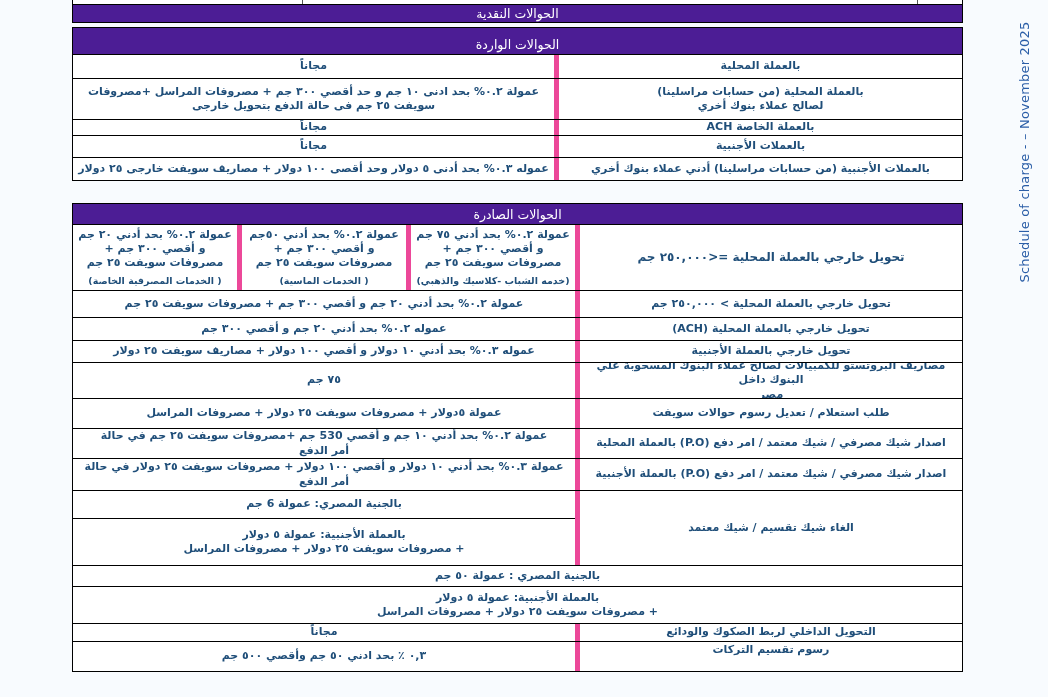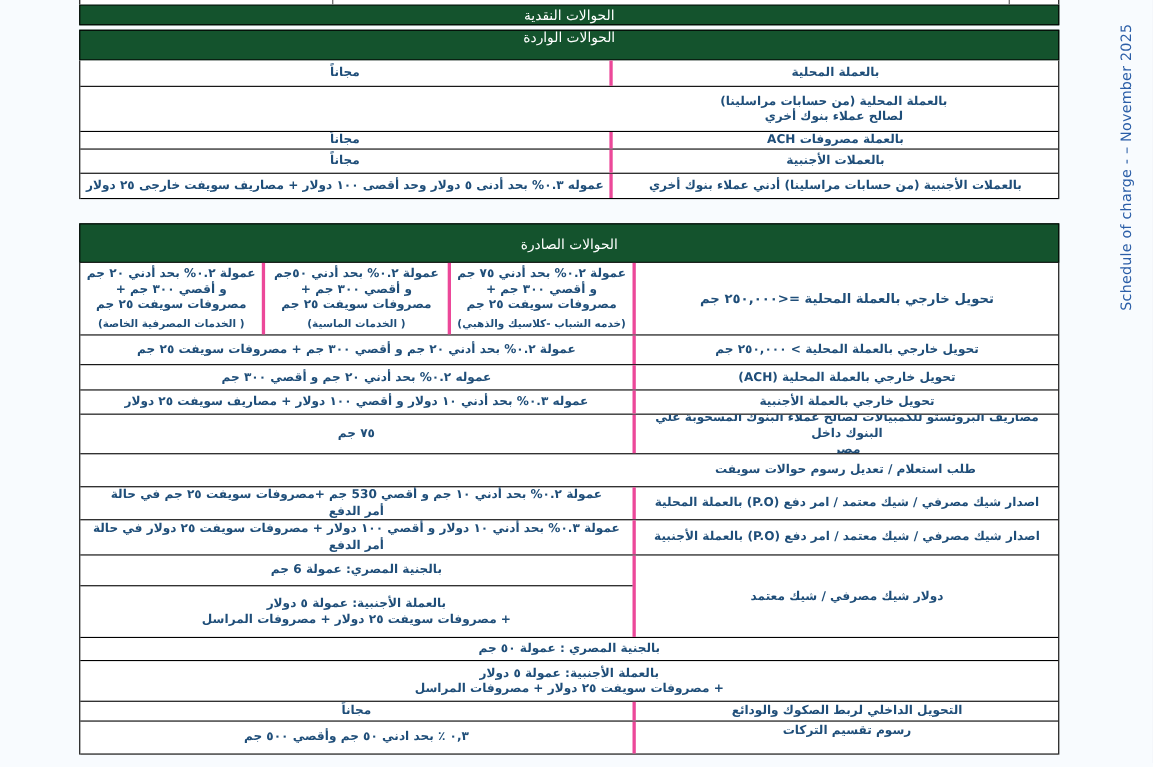--- a/index.html
+++ b/index.html
@@ -19,38 +19,38 @@
   
   .doc { position:absolute; left:72px; top:0; width:891px; direction:rtl; }
   .sliver {
     position:relative; height:4px; background:#ffffff;
     border-left:1px solid #000; border-right:1px solid #000;
   }
   .sliver .frag { position:absolute; top:0; width:1px; height:4px; background:#555; }
   .sliver .f1 { right:659px; }
   .sliver .f2 { right:44px; }
   .bar {
-    background:#14532d; border:1px solid #000; color:#fff;
+    background:#4c1d95; border:1px solid #000; color:#fff;
     display:flex; justify-content:center; align-items:center;
     font-size:12.5px;
   }
   .bar-cash { height:19px; }
   .gap1 { height:4px; }
-  .bar-incoming { height:28px; align-items:flex-end; padding-bottom:13px; }
+  .bar-incoming { height:28px; align-items:flex-end; padding-bottom:2px; }
   .gap2 { height:22px; }
-  .bar-outgoing { height:36px; }
+  .bar-outgoing { height:22px; }
   .grid { border-left:1px solid #000; border-right:1px solid #000; background:#fff; }
   .t-row { display:flex; border-bottom:1px solid #000; align-items:stretch; }
   .cell {
     display:flex; flex-direction:column; justify-content:center;
     text-align:center; white-space:pre-line;
     color:#1f4e79; font-weight:bold; font-size:11px; line-height:1.3;
     padding:1px 4px; overflow:hidden;
   }
-  .t-row > .cell:not(:last-child), .t-row > .label { border-left:3px solid #ec4899;text-align:center; }
+  .t-row > .cell:not(:last-child), .t-row > .label { border-left:5px solid #ec4899;text-align:center; }
   .t-row > .cell:last-child { border-left:none; }
   .fee { flex:1 1 auto; }
   
   .incoming .label { flex:0 0 408px; }
   .ri0 { height:24px; } .ri1 { height:41px; } .ri2 { height:16px; }
   .ri3 { height:22px; } .ri4 { height:23px; }
   
   .outgoing .label { flex:0 0 387px; }
   .tier-row { height:66px; }
   .tier-row .label { font-size:12px; }
@@ -96,23 +96,25 @@
     </div>
 
     <div class="grid incoming">
       <div class="t-row ri0">
         <div class="cell label">بالعملة المحلية</div>
         <div class="cell fee">مجاناً</div>
       </div>
       <div class="t-row ri1">
         <div class="cell label">بالعملة المحلية (من حسابات مراسلينا)
 لصالح عملاء بنوك أخري</div>
+        <div class="cell fee">عمولة ٠.٢% بحد ادنى ١٠ جم و حد أقصي ٣٠٠ جم + مصروفات المراسل  +مصروفات
+سويفت ٢٥ جم فى حالة الدفع بتحويل خارجى</div>
       </div>
       <div class="t-row ri2">
-        <div class="cell label">بالعملة مصروفات  ACH</div>
+        <div class="cell label">بالعملة الخاصة  ACH</div>
         <div class="cell fee">مجاناً</div>
       </div>
       <div class="t-row ri3">
         <div class="cell label">بالعملات الأجنبية</div>
         <div class="cell fee">مجاناً</div>
       </div>
       <div class="t-row ri4">
         <div class="cell label">بالعملات الأجنبية (من حسابات مراسلينا) أدني عملاء بنوك أخري</div>
         <div class="cell fee">عموله ٠.٣% بحد أدنى ٥ دولار وحد أقصى ١٠٠ دولار + مصاريف سويفت خارجى ٢٥ دولار</div>
       </div>
@@ -160,34 +162,35 @@
         <div class="cell label">تحويل خارجي بالعملة الأجنبية</div>
         <div class="cell fee">عموله ٠.٣% بحد أدني ١٠ دولار و أقصي ١٠٠ دولار + مصاريف سويفت ٢٥ دولار</div>
       </div>
       <div class="t-row ro4">
         <div class="cell label ta-start">مصاريف البروتستو للكمبيالات لصالح عملاء البنوك المسحوبة علي البنوك داخل
 مصر</div>
         <div class="cell fee">٧٥ جم</div>
       </div>
       <div class="t-row ro5">
         <div class="cell label">طلب استعلام / تعديل رسوم حوالات سويفت</div>
+        <div class="cell fee">عمولة ٥دولار + مصروفات سويفت ٢٥ دولار + مصروفات المراسل</div>
       </div>
       <div class="t-row ro6">
         <div class="cell label">اصدار شيك مصرفي / شيك معتمد / امر دفع (P.O) بالعملة المحلية</div>
         <div class="cell fee">عمولة ٠.٢% بحد أدني ١٠ جم و أقصي 530 جم +مصروفات سويفت ٢٥ جم في حالة
 أمر الدفع</div>
       </div>
       <div class="t-row ro7">
         <div class="cell label">اصدار شيك مصرفي / شيك معتمد / امر دفع (P.O) بالعملة الأجنبية</div>
         <div class="cell fee">عمولة ٠.٣% بحد أدني ١٠ دولار و أقصي ١٠٠ دولار  + مصروفات سويفت ٢٥ دولار في حالة
 أمر الدفع</div>
       </div>
 
       <div class="t-row merged-a">
-        <div class="cell label">دولار شيك مصرفي / شيك معتمد</div>
+        <div class="cell label">الغاء شيك تقسيم / شيك معتمد</div>
         <div class="subcol">
           <div class="cell sub-a">بالجنية المصري: عمولة 6 جم</div>
           <div class="cell sub-b">بالعملة الأجنبية: عمولة ٥ دولار
 + مصروفات سويفت ٢٥ دولار + مصروفات المراسل</div>
         </div>
       </div>
 
       <div class="t-row merged-b">
         <div class="subcol">
           <div class="cell sub-a">بالجنية المصري : عمولة ٥٠ جم</div>

